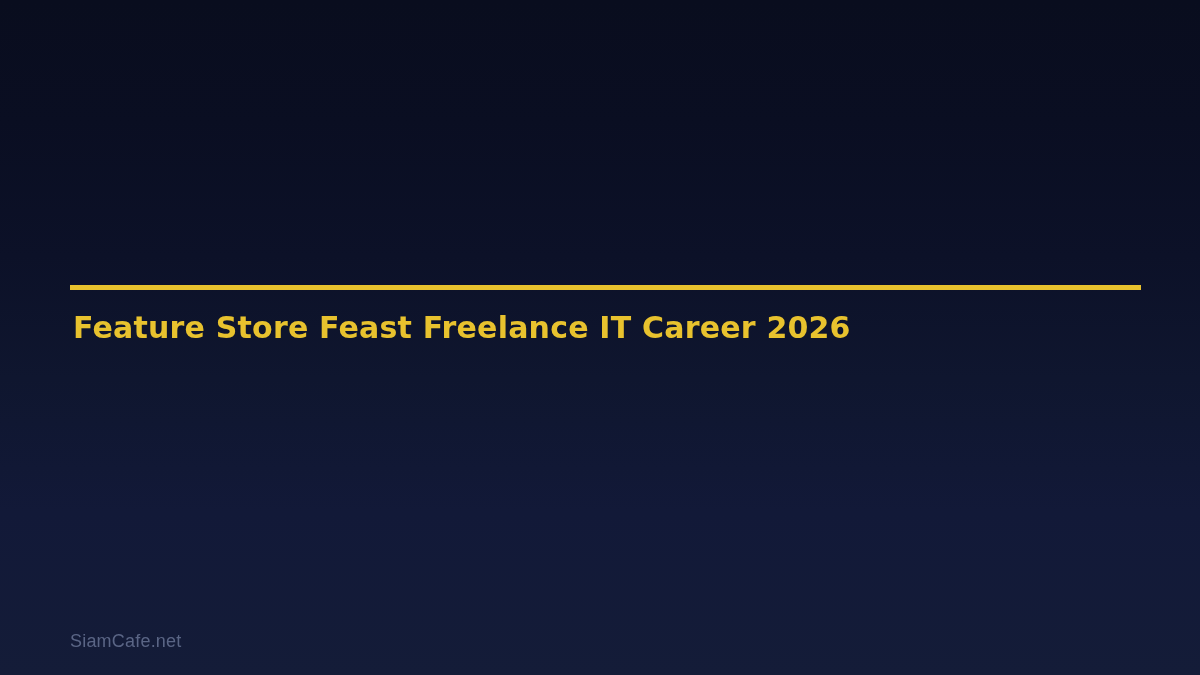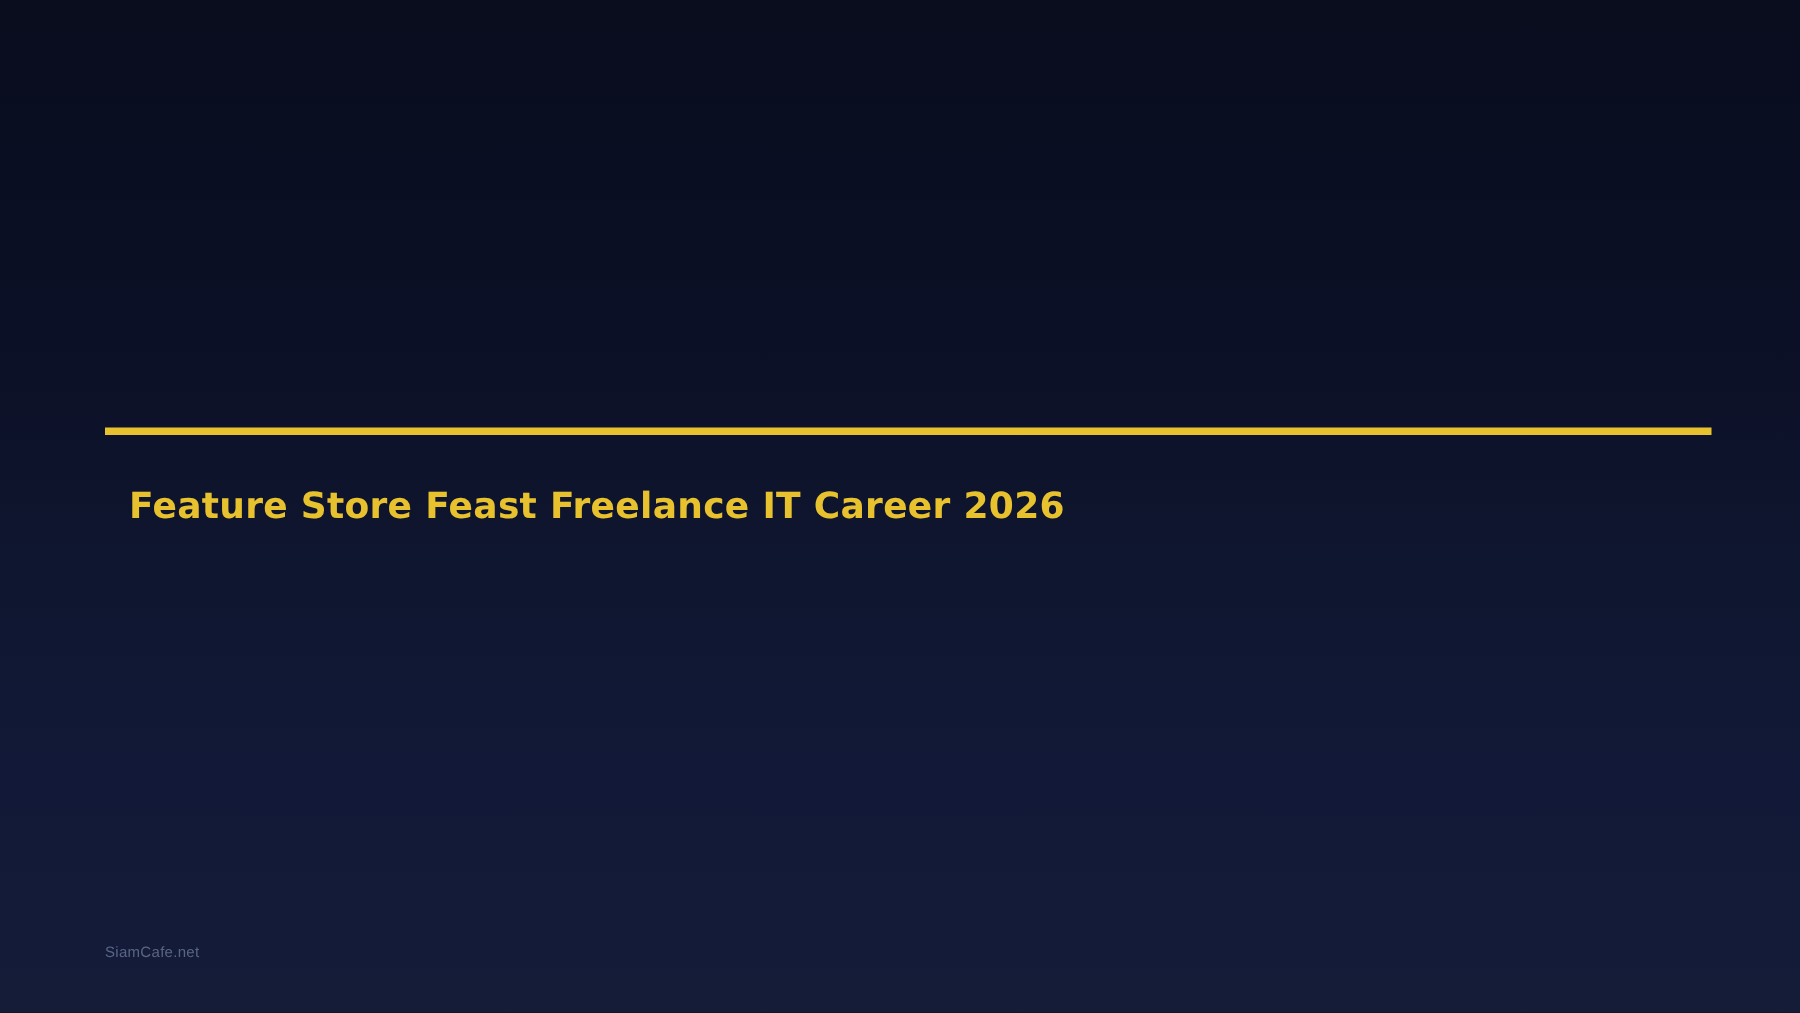--- a/index.html
+++ b/index.html
@@ -44,41 +44,41 @@
   }
 
   #accent-bar {
     width: 100%;
     height: 5px;
     background: #e8c22e;
     border-radius: 0;
   }
 
   #slide-title {
-    margin: 16px;
+    margin: 3px;
     padding: 0;
     position: absolute;
     left: 0;
     top: 21px;
     white-space: nowrap;
     font-family: "DejaVu Sans", sans-serif;
-    font-size: 24px;
+    font-size: 30px;
     font-weight: bold;
     letter-spacing: 0.2px;
     line-height: 1.25;
     color: #e8c22e;
   }
 
   
   #footer {
     position: absolute;
     left: 70px;
     top: 629px;
     font-family: "Liberation Sans", sans-serif;
-    font-size: 10px;
+    font-size: 18px;
     font-weight: normal;
     letter-spacing: 0.2px;
     line-height: 1.4;
     color: #5a6585;
     white-space: nowrap;
   }
 </style>
 </head>
 <body>
 

